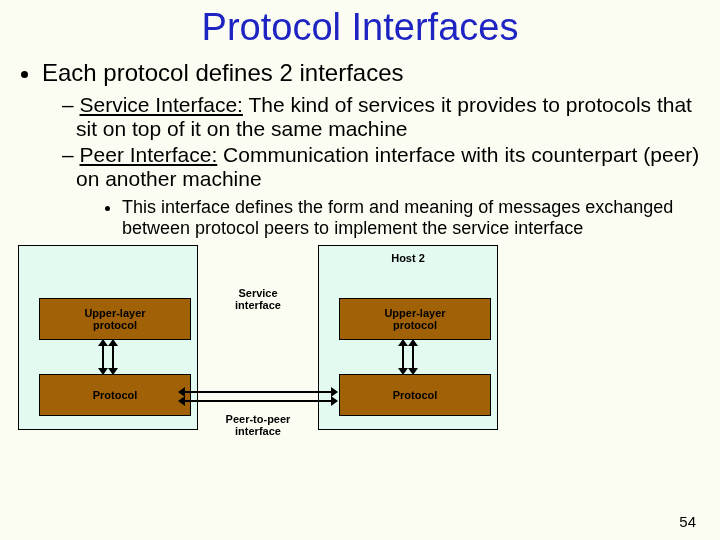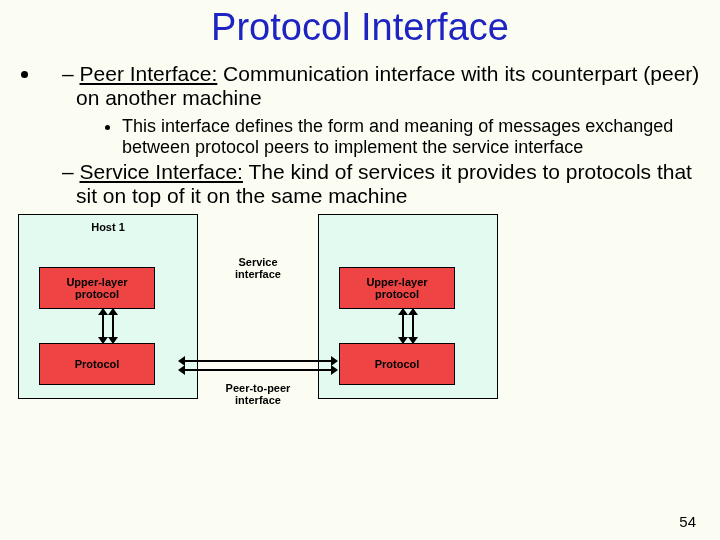--- a/index.html
+++ b/index.html
@@ -104,23 +104,23 @@
     text-align: center;
   }
   .host.h1 { left: 0; }
   .host.h2 { left: 300px; }
   .host-label {
     margin-top: 6px;
   }
   .box {
     position: absolute;
     left: 20px;
-    width: 116px;
+    width: 152px;
     height: 42px;
-    background: #ef4444;
+    background: #a16207;
     border: 1px solid #000;
     box-sizing: border-box;
     display: flex;
     align-items: center;
     justify-content: center;
     text-align: center;
     line-height: 1.1;
   }
   .box.upper { top: 52px; }
   .box.lower { top: 128px; }
@@ -190,61 +190,62 @@
   .hhead.left  { border-right: 7px solid #000; left: -1px; }
   .hhead.right { border-left: 7px solid #000; right: -1px; }
   .harrow .hhead.a1 { top: -1px; }
   .harrow .hhead.a2 { top: 8px; }
 </style>
 </head>
 <body>
 
 <div class="slide">
 
-  <h1 class="title">Protocol Interface</h1>
+  <h1 class="title">Protocol Interfaces</h1>
 
   <ul class="top">
     <li>
+      <span>Each protocol defines 2 interfaces</span>
       <ul class="sub">
+        <li>
+          <span style="text-decoration: underline;">Service Interface:</span><span> The kind of services it provides to protocols that sit on top of it on the same machine</span>
+        </li>
         <li>
           <span style="text-decoration: underline;">Peer Interface:</span><span> Communication interface with its counterpart (peer) on another machine</span>
           <ul class="subsub">
             <li>This interface defines the form and meaning of messages exchanged between protocol peers to implement the service interface</li>
           </ul>
         </li>
-        <li>
-          <span style="text-decoration: underline;">Service Interface:</span><span> The kind of services it provides to protocols that sit on top of it on the same machine</span>
-        </li>
       </ul>
     </li>
   </ul>
 
   <div class="lower-area">
     <div class="diagram-wrap">
       <div class="diagram">
 
         <div class="host h1">
-          <div class="host-label">Host 1</div>
           <div class="box upper">
               <span>Upper-layer<br>protocol</span>
             </div>
           <div class="varrow">
             <div class="shaft1"></div>
               <div class="shaft2"></div>
             <div class="ahead up a1"></div>
               <div class="ahead down a1"></div>
             <div class="ahead up a2"></div>
               <div class="ahead down a2"></div>
           </div>
           <div class="box lower">
               <span>Protocol</span>
             </div>
         </div>
 
         <div class="host h2">
+          <div class="host-label">Host 2</div>
           <div class="box upper">
               <span>Upper-layer<br>protocol</span>
             </div>
           <div class="varrow">
             <div class="shaft1"></div>
               <div class="shaft2"></div>
             <div class="ahead up a1"></div>
               <div class="ahead down a1"></div>
             <div class="ahead up a2"></div>
               <div class="ahead down a2"></div>

